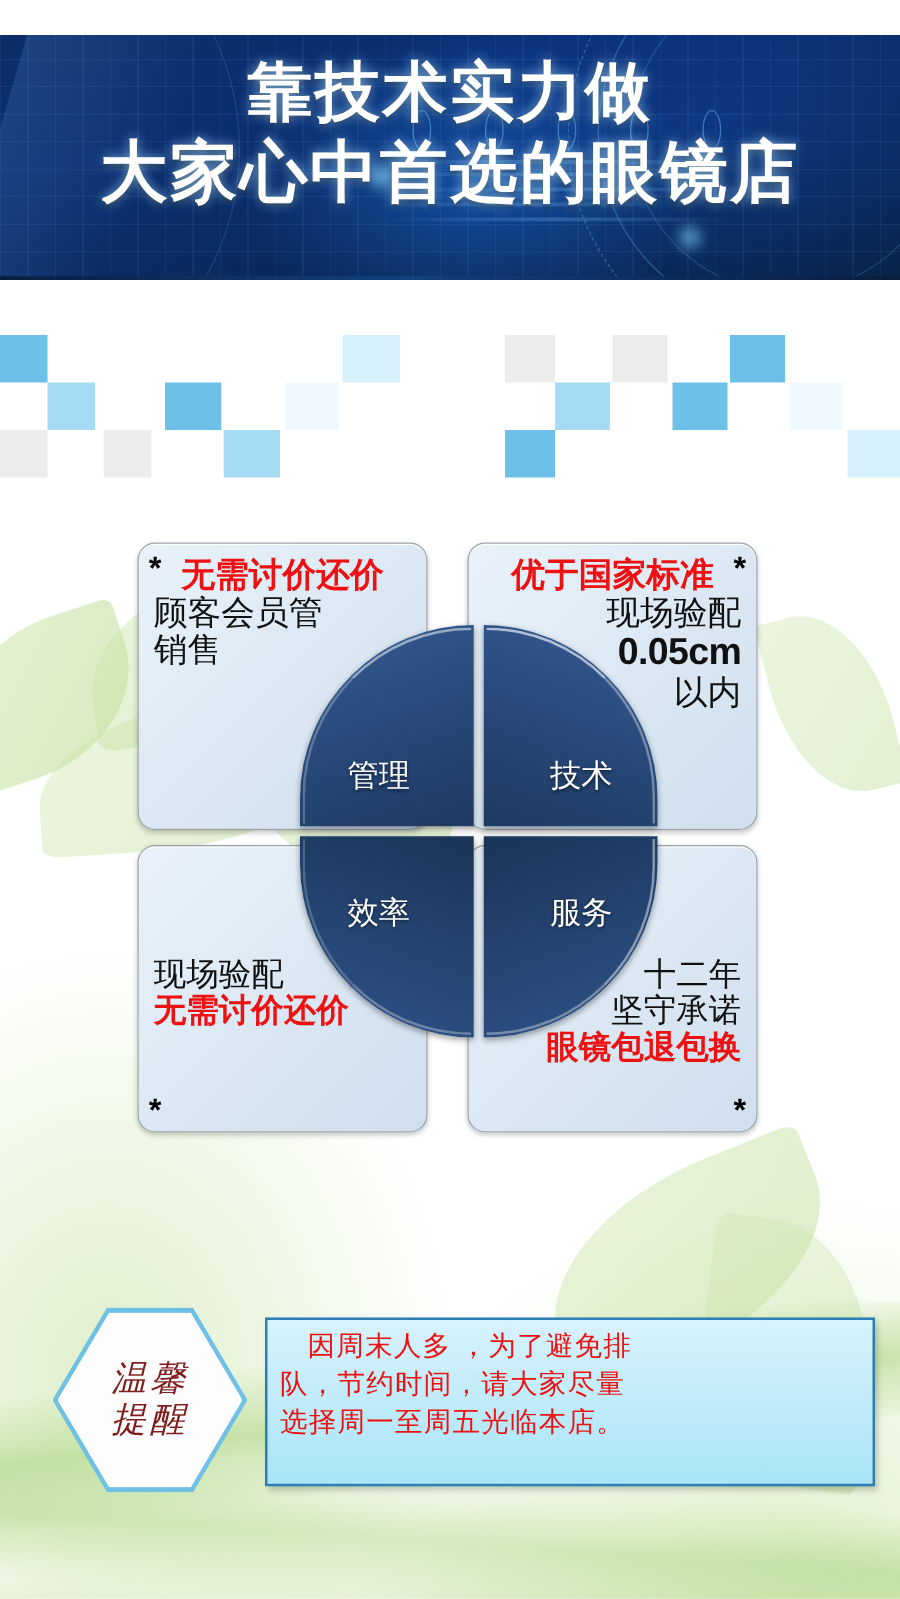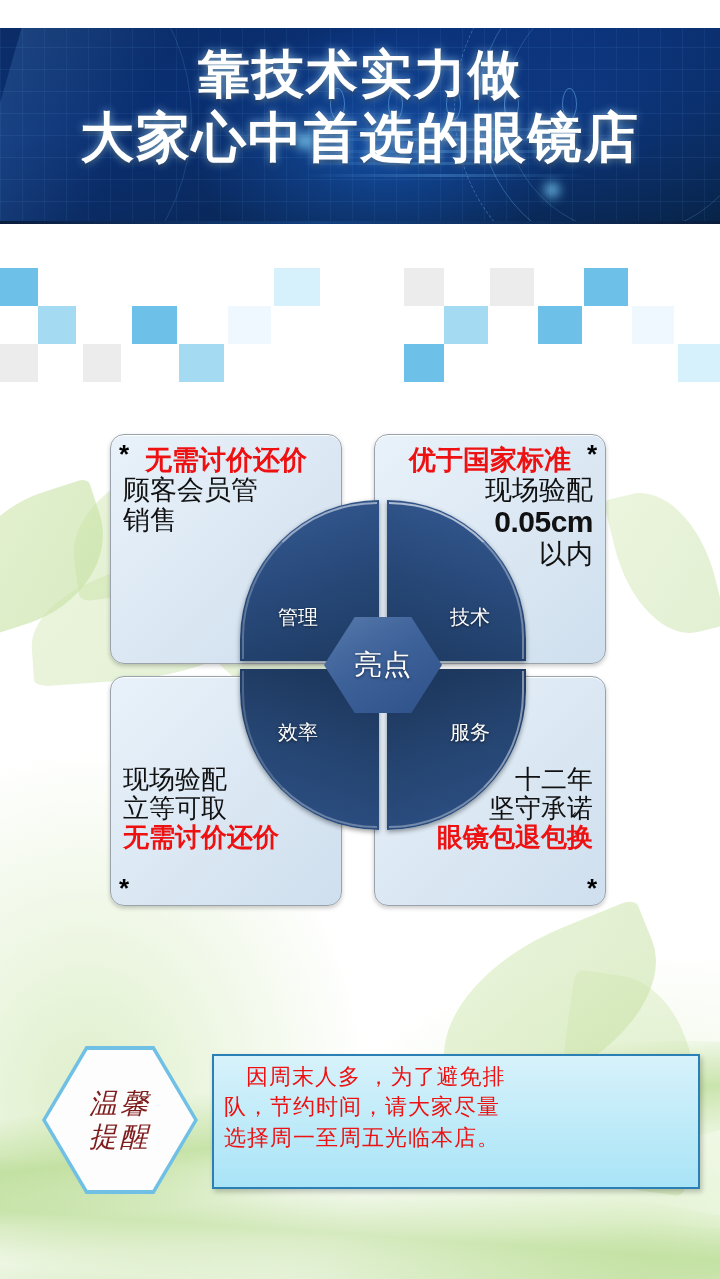--- a/index.html
+++ b/index.html
@@ -105,21 +105,21 @@
         background:linear-gradient(200deg,#365c95 0%,#28497a 50%,#1d3a61 100%);}
   .q-bl{left:0;bottom:0;border-radius:0 0 0 161px;
         background:linear-gradient(20deg,#2e5288 0%,#24436f 55%,#1b3458 100%);}
   .q-br{right:0;bottom:0;border-radius:0 0 161px 0;
         background:linear-gradient(340deg,#2e5288 0%,#24436f 55%,#1b3458 100%);}
   .quad .shine{position:absolute;inset:2px;pointer-events:none;}
   .q-tl .shine{border-radius:159px 0 0 0;border-top:2px solid rgba(255,255,255,.5);border-left:2px solid rgba(255,255,255,.25);}
   .q-tr .shine{border-radius:0 159px 0 0;border-top:2px solid rgba(255,255,255,.62);border-right:2px solid rgba(255,255,255,.35);}
   .q-bl .shine{border-radius:0 0 0 159px;border-bottom:2px solid rgba(255,255,255,.3);border-left:2px solid rgba(255,255,255,.2);}
   .q-br .shine{border-radius:0 0 159px 0;border-bottom:2px solid rgba(255,255,255,.35);border-right:2px solid rgba(255,255,255,.45);}
-  .qlabel{position:absolute;color:#fff;font-size:20px;white-space:nowrap;
+  .qlabel{position:absolute;color:#fff;font-size:25px;white-space:nowrap;
           text-shadow:0 1px 3px rgba(0,0,0,.6);}
   .ql-tl{left:38px;top:104px;}
   .ql-tr{right:36px;top:104px;}
   .ql-bl{left:38px;bottom:84px;text-align:right;}
   .ql-br{right:36px;bottom:84px;}
   .hex{
     position:absolute;left:50%;top:50%;transform:translate(-50%,-50%);
     width:118px;height:96px;
     background:linear-gradient(150deg,#567aab,#3d6199 45%,#2f5189);
     clip-path:polygon(26% 0%,74% 0%,100% 50%,74% 100%,26% 100%,0% 50%);
@@ -236,21 +236,20 @@
       <span class="ast" style="right:8px;top:6px;">*</span>
       <div class="ln red" style="padding-right:22px;">优于国家标准</div>
       <div class="ln">现场验配</div>
       <div class="ln big">0.05cm</div>
       <div class="ln">以内</div>
     </div>
 
     <div class="card c-bl">
       <span class="ast" style="left:8px;bottom:4px;">*</span>
       <div class="ln">现场验配</div>
-      <div class="ln">立等可取</div>
       <div class="ln red">无需讨价还价</div>
     </div>
 
     <div class="card c-br">
       <span class="ast" style="right:8px;bottom:4px;">*</span>
       <div class="ln">十二年</div>
       <div class="ln">坚守承诺</div>
       <div class="ln red">眼镜包退包换</div>
     </div>
 
@@ -264,23 +263,20 @@
       <div class="quad q-bl">
           <div class="shine"></div>
         </div>
       <div class="quad q-br">
           <div class="shine"></div>
         </div>
       <div class="qlabel ql-tl">管理</div>
       <div class="qlabel ql-tr">技术</div>
       <div class="qlabel ql-bl">效率</div>
       <div class="qlabel ql-br">服务</div>
-      <div class="hex">
-        <span>亮点</span>
-      </div>
     </div>
   </div>
 
   <div class="notice-wrap">
     <div class="hexnote-border"></div>
     <div class="hexnote">
       <span>温馨</span>
       <span>提醒</span>
     </div>
     <div class="noticebox">

